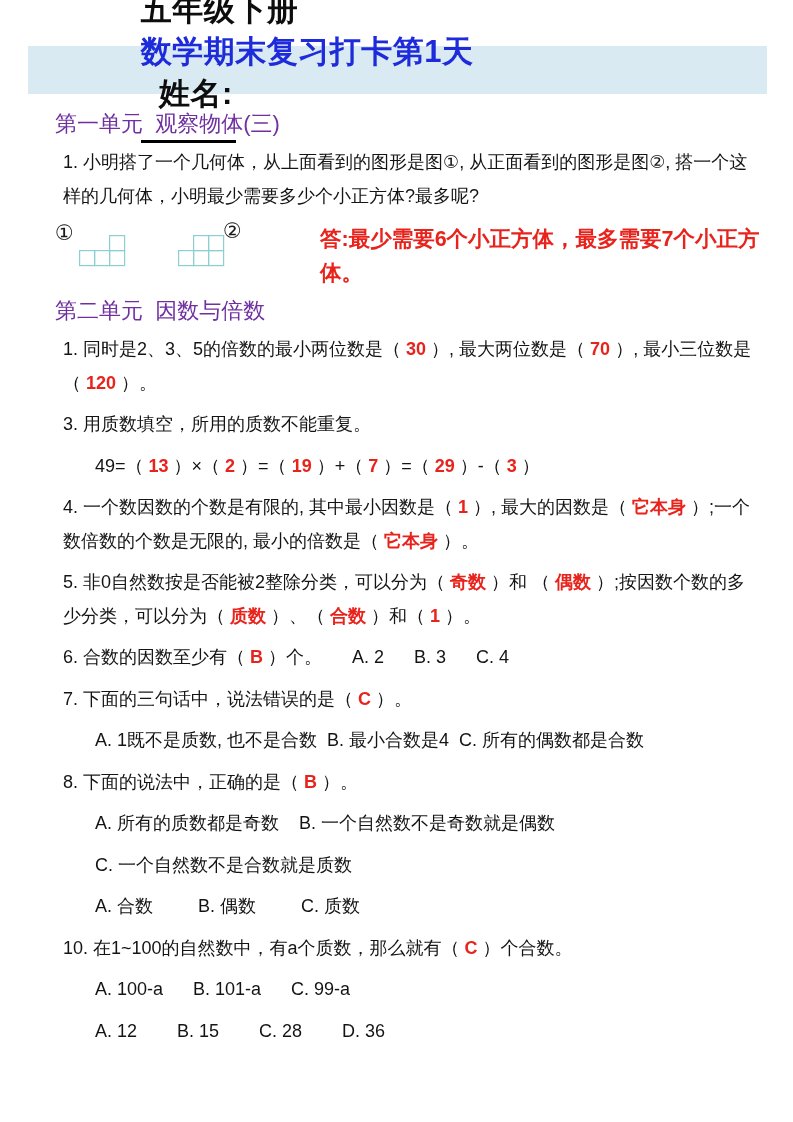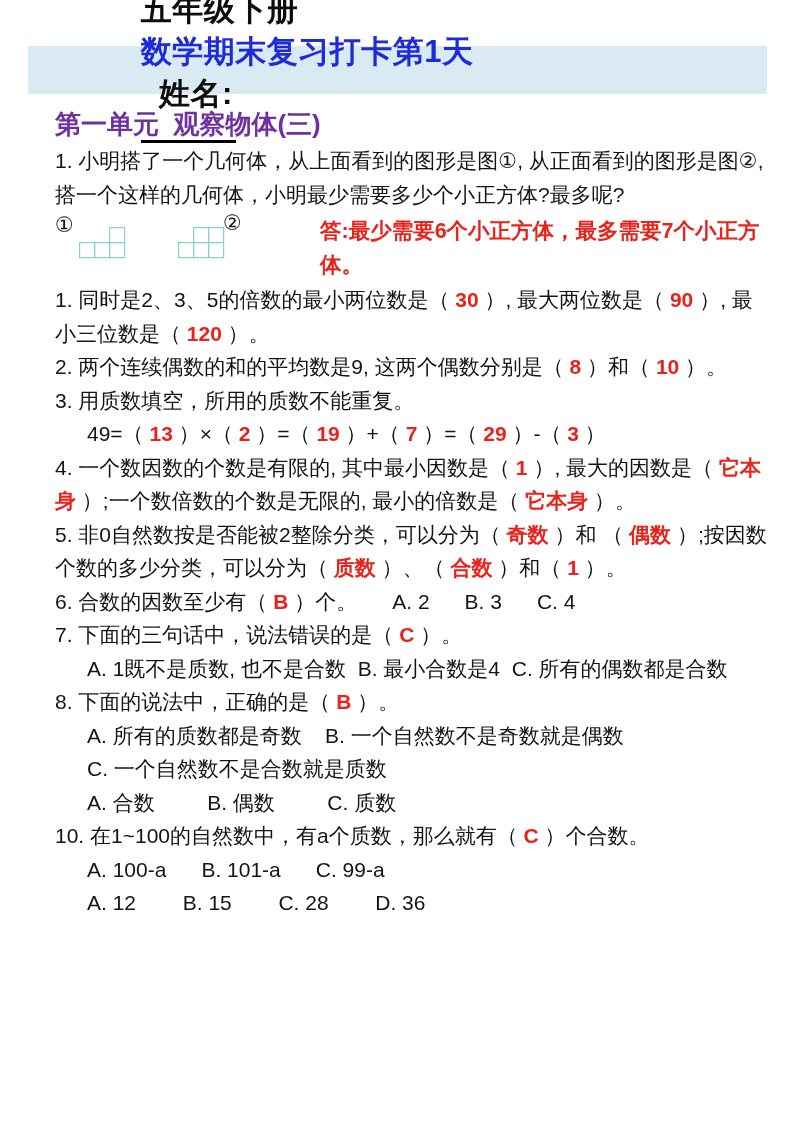--- a/index.html
+++ b/index.html
@@ -25,27 +25,27 @@
   .t-blue  { color:var(--title-blue,#1d2bdb); }
   .name-underline {
     display:inline-block; width:95px; height:24px;
     border-bottom:3px solid #000; vertical-align:baseline;
   }
 
   
   .content { position:absolute; left:55px; top:94px; width:712px; }
 
   h2.sec {
-    margin:16px 0 6px 0; font-size:26px; line-height:28px; font-weight:bold;
+    margin:16px 0 6px 0; font-size:22px; line-height:28px; font-weight:normal;
     color:var(--heading-purple,#7030a0); white-space:pre;
   }
   h2.sec2 { margin-top:6px; }
 
   p.para {
-    margin:0; font-size:21px; line-height:33.5px; white-space:pre-wrap;
+    margin:8px; font-size:18px; line-height:33.5px; white-space:pre-wrap;
   }
   p.indent { padding-left:32px; }
   span.red { color:var(--answer-red,#e8231c); font-weight:bold; }
 
   
   .figs { height:70px; display:flex; align-items:flex-start; margin-top:2px; }
   .fig1 { width:92px; display:flex; }
   .fig1 .figlabel { margin-top:0; }
   .fig1 svg { margin-left:5px; margin-top:14px; }
   .fig2 { width:173px; position:relative; }
@@ -94,23 +94,23 @@
             <rect x="15.6" y="15.6" width="15" height="15"></rect>
             <rect x="30.6" y="15.6" width="15" height="15"></rect>
             <rect x="15.6" y="0.6" width="15" height="15"></rect>
             <rect x="30.6" y="0.6" width="15" height="15"></rect>
           </svg>
         <span class="figlabel">②</span>
       </div>
       <div class="fig-answer">答:最少需要6个小正方体，最多需要7个小正方体。</div>
     </div>
 
+    <h2 class="sec sec2">第二单元  因数与倍数</h2>
 
-    <p class="para"><span>1. 同时是2、3、5的倍数的最小两位数是（ </span><span class="red">30</span><span> ）, 最大两位数是（ </span><span class="red">90</span><span> ）, 最小三位数是（ </span><span class="red">120</span><span> ）。</span></p>
-    <p class="para"><span>2. 两个连续偶数的和的平均数是9, 这两个偶数分别是（ </span><span class="red">8</span><span> ）和（ </span><span class="red">10</span><span> ）。</span></p>
+    <p class="para"><span>1. 同时是2、3、5的倍数的最小两位数是（ </span><span class="red">30</span><span> ）, 最大两位数是（ </span><span class="red">70</span><span> ）, 最小三位数是（ </span><span class="red">120</span><span> ）。</span></p>
     <p class="para"><span>3. 用质数填空，所用的质数不能重复。</span></p>
     <p class="para indent"><span>49=（ </span><span class="red">13</span><span> ）×（ </span><span class="red">2</span><span> ）=（ </span><span class="red">19</span><span> ）+（ </span><span class="red">7</span><span> ）=（ </span><span class="red">29</span><span> ）-（ </span><span class="red">3</span><span> ）</span></p>
     <p class="para"><span>4. 一个数因数的个数是有限的, 其中最小因数是（ </span><span class="red">1</span><span> ）, 最大的因数是（ </span><span class="red">它本身</span><span> ）;一个数倍数的个数是无限的, 最小的倍数是（ </span><span class="red">它本身</span><span> ）。</span></p>
     <p class="para"><span>5. 非0自然数按是否能被2整除分类，可以分为（ </span><span class="red">奇数</span><span> ）和 （ </span><span class="red">偶数</span><span> ）;按因数个数的多少分类，可以分为（ </span><span class="red">质数</span><span> ）、（ </span><span class="red">合数</span><span> ）和（ </span><span class="red">1</span><span> ）。</span></p>
     <p class="para"><span>6. 合数的因数至少有（ </span><span class="red">B</span><span> ）个。      A. 2      B. 3      C. 4</span></p>
     <p class="para"><span>7. 下面的三句话中，说法错误的是（ </span><span class="red">C</span><span> ）。</span></p>
     <p class="para indent"><span>A. 1既不是质数, 也不是合数  B. 最小合数是4  C. 所有的偶数都是合数</span></p>
     <p class="para"><span>8. 下面的说法中，正确的是（ </span><span class="red">B</span><span> ）。</span></p>
     <p class="para indent"><span>A. 所有的质数都是奇数    B. 一个自然数不是奇数就是偶数</span></p>
     <p class="para indent"><span>C. 一个自然数不是合数就是质数</span></p>

